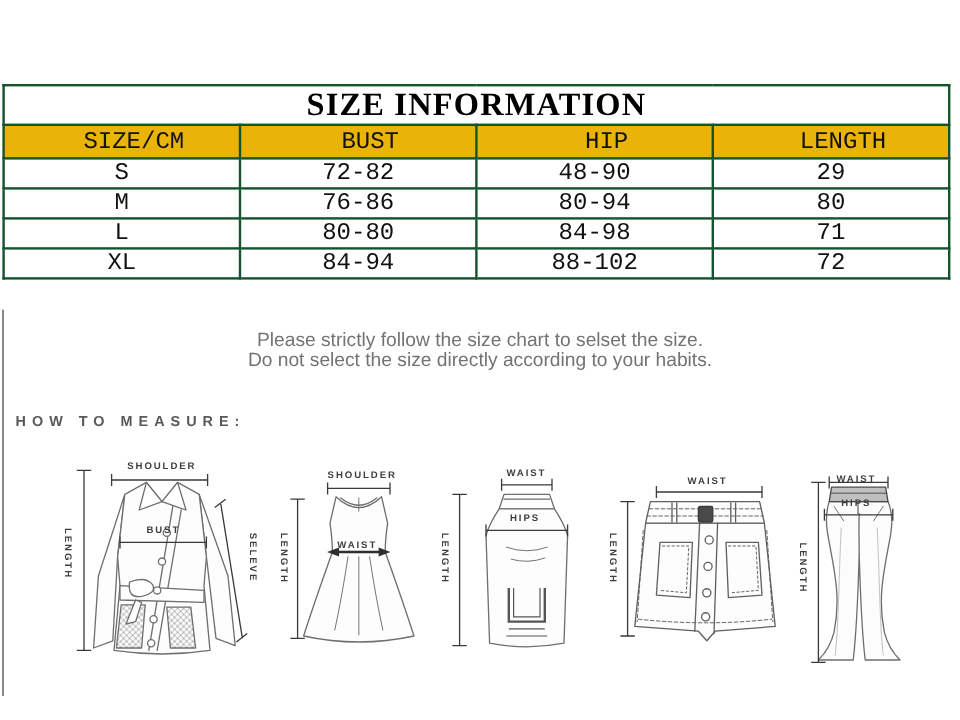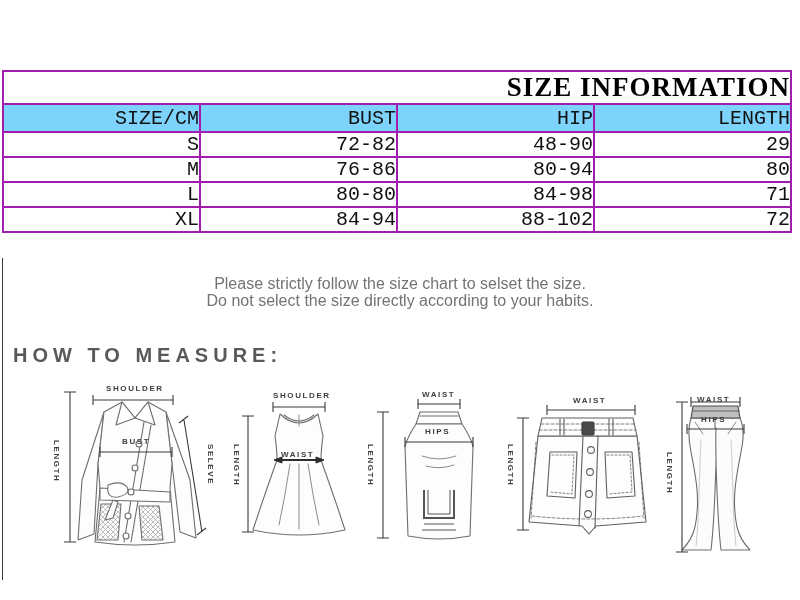--- a/index.html
+++ b/index.html
@@ -1,35 +1,35 @@
 <!DOCTYPE html>
 <html><head>
 <meta charset="utf-8">
 <style>
   html,body{margin:0;padding:0;background:#fff;}
   .canvas{position:relative;width:800px;height:600px;background:#ffffff;overflow:hidden;
           font-family:"Liberation Sans",sans-serif;}
 
   
   table.size-table{position:absolute;left:2px;top:70px;width:790px;border-collapse:collapse;table-layout:fixed;}
-  .size-table td,.size-table th{border:2px solid #a21caf;text-align:right;vertical-align:middle;
+  .size-table td,.size-table th{border:2px solid #14532d;text-align:center;vertical-align:middle;
       font-family:"Liberation Mono",monospace;font-size:20px;color:#111;padding:0;font-weight:normal;}
   .size-table tr.title td{font-family:"Liberation Serif",serif;font-weight:bold;font-size:27px;
       letter-spacing:1px;height:31px;color:#000;}
-  .size-table tr.head th{background:#7dd3fc;height:26px;padding-left:20px;}
+  .size-table tr.head th{background:#eab308;height:26px;padding-left:20px;}
   .size-table tr.data td{height:22px;}
 
   
   .notes{position:absolute;left:0;right:0;top:276px;text-align:center;}
   .notes p{margin:0;}
   .note-light{font-size:15px;color:#9c9c9c;margin-bottom:7px !important;}
   .note-dark{font-size:16px;color:#737373;line-height:1.05;}
 
   
-  .measure-heading{position:absolute;left:13px;top:344px;font-size:20px;font-weight:bold;
+  .measure-heading{position:absolute;left:13px;top:344px;font-size:12px;font-weight:bold;
       letter-spacing:5px;color:#595959;text-align:right;}
   .left-rule{position:absolute;left:2px;top:258px;width:1px;height:322px;background:#3a3a3a;}
 
   
   .garment{position:absolute;}
   .gl{position:absolute;font-weight:bold;font-size:8px;letter-spacing:1.6px;color:#3e3e3e;white-space:nowrap;}
   .gl.v{writing-mode:vertical-rl;}
   .g-jacket{left:38px;top:382px;width:195px;height:175px;}
   .g-dress{left:232px;top:382px;width:140px;height:175px;}
   .g-pencil{left:362px;top:382px;width:140px;height:175px;}

